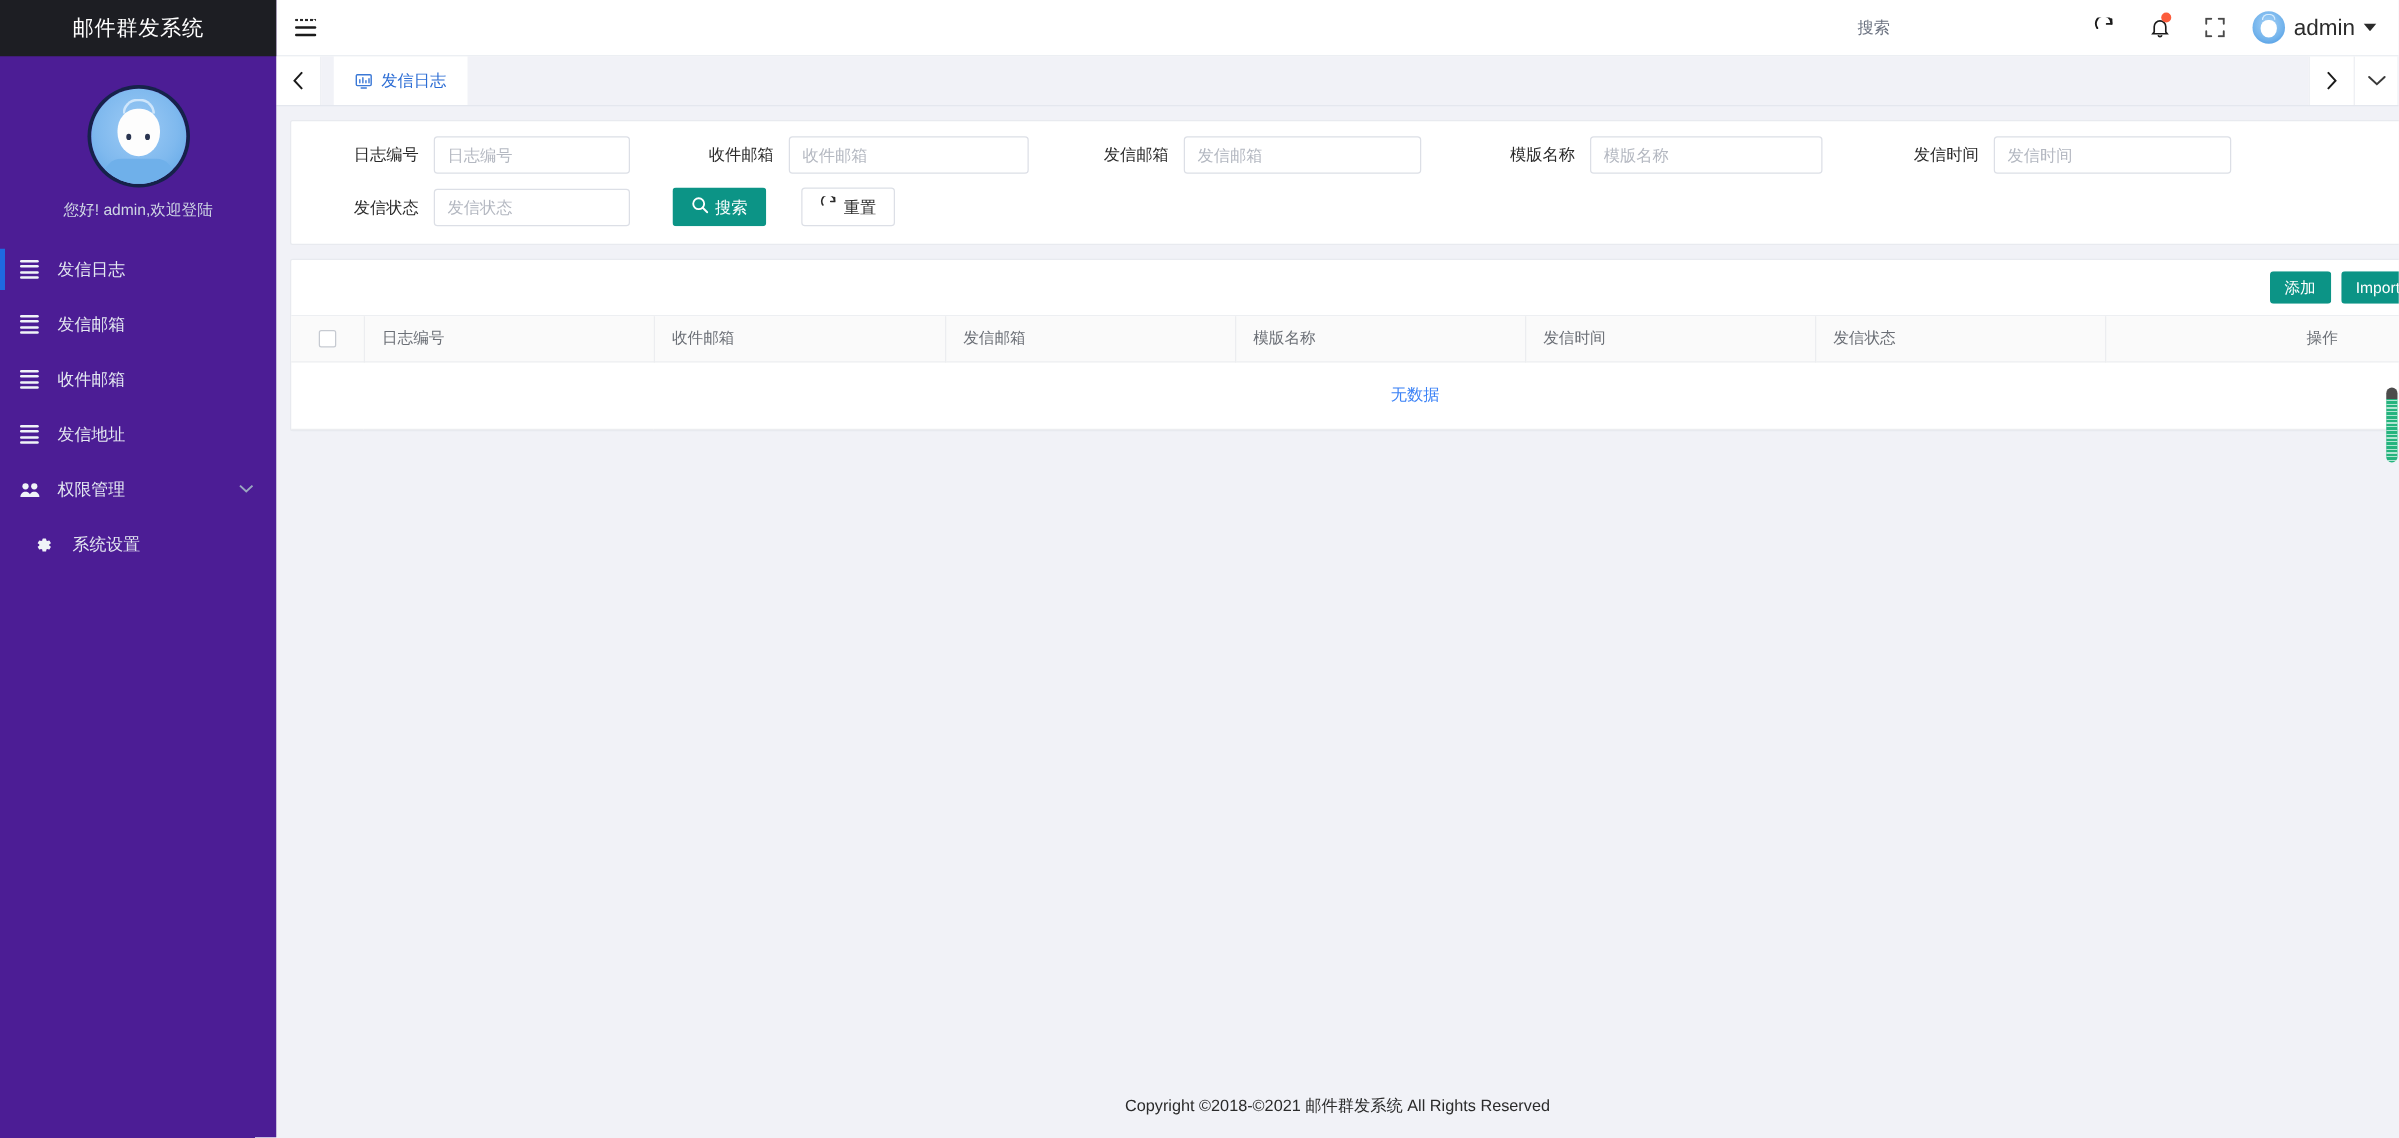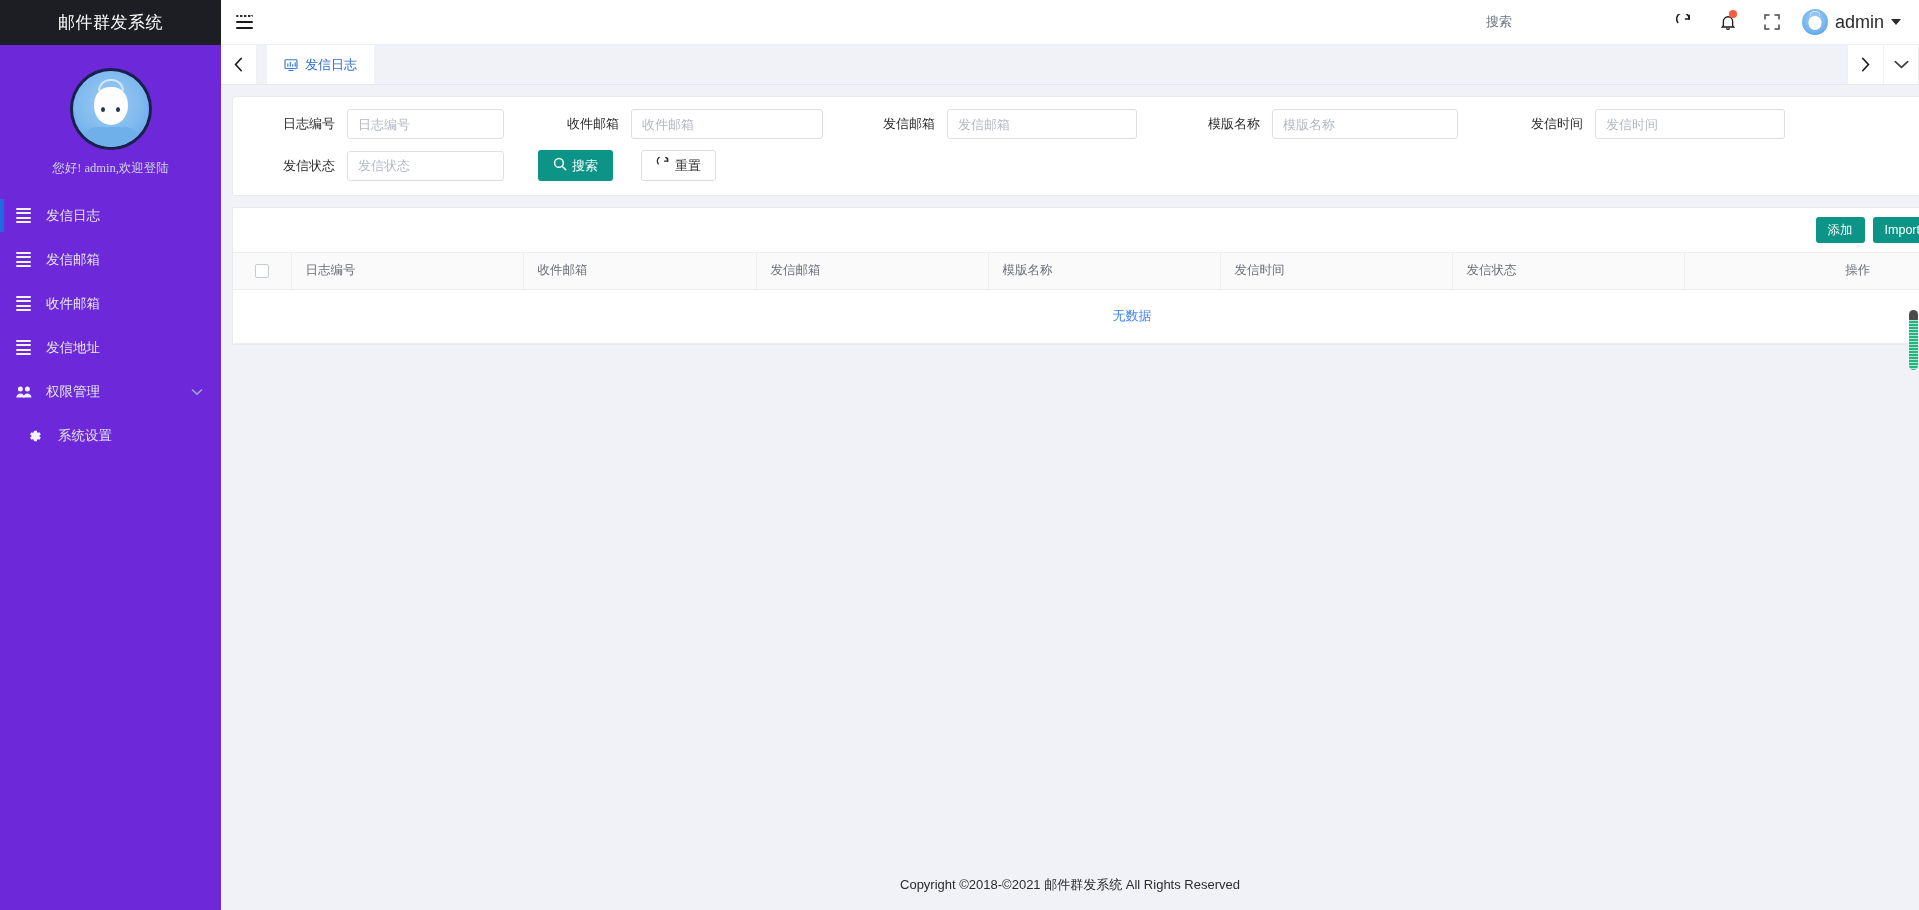--- a/index.html
+++ b/index.html
@@ -9,24 +9,23 @@
     overflow: hidden;
     font-family: "Liberation Sans", "DejaVu Sans", sans-serif;
     background: #f1f2f7;
   }
   .app { position: relative; width: 1919px; height: 910px; }
 
   
   .sidebar {
     position: absolute; left: 0; top: 0;
     width: 221px; height: 910px;
-    background: #6d28d9;
+    background: #4c1d95;
     color: #b8c2d6;
     z-index: 20;
-    font-family: Liberation Serif, serif;
   }
   .brand {
     height: 45px;
     background: #1d1e23;
     color: #ffffff;
     display: flex; align-items: center; justify-content: center;
     font-size: 17px; letter-spacing: .5px;
   }
   .profile {
     padding: 26px 0 8px 0;

